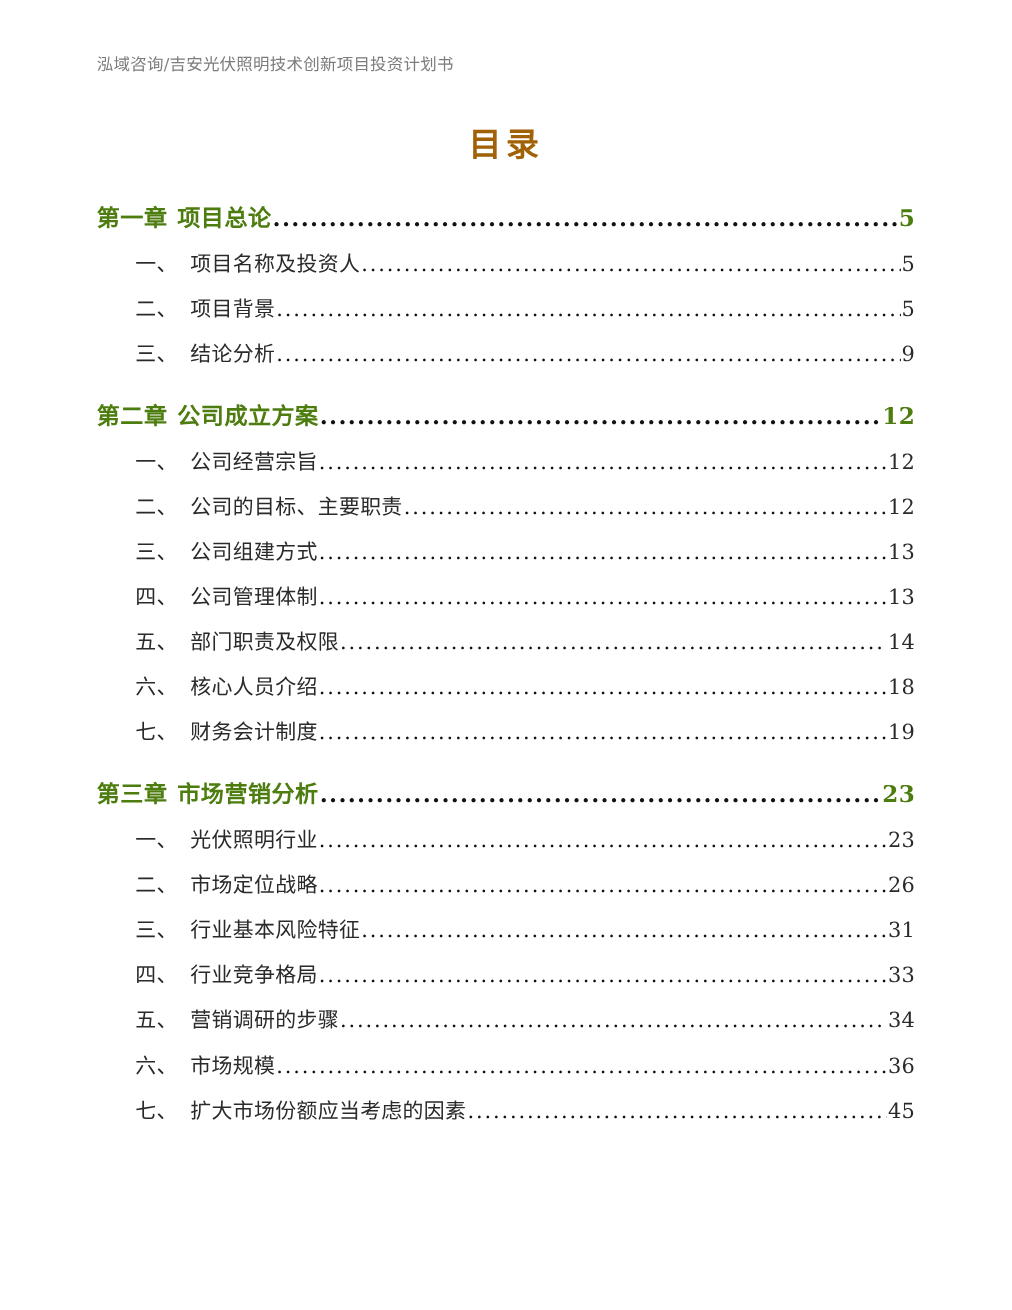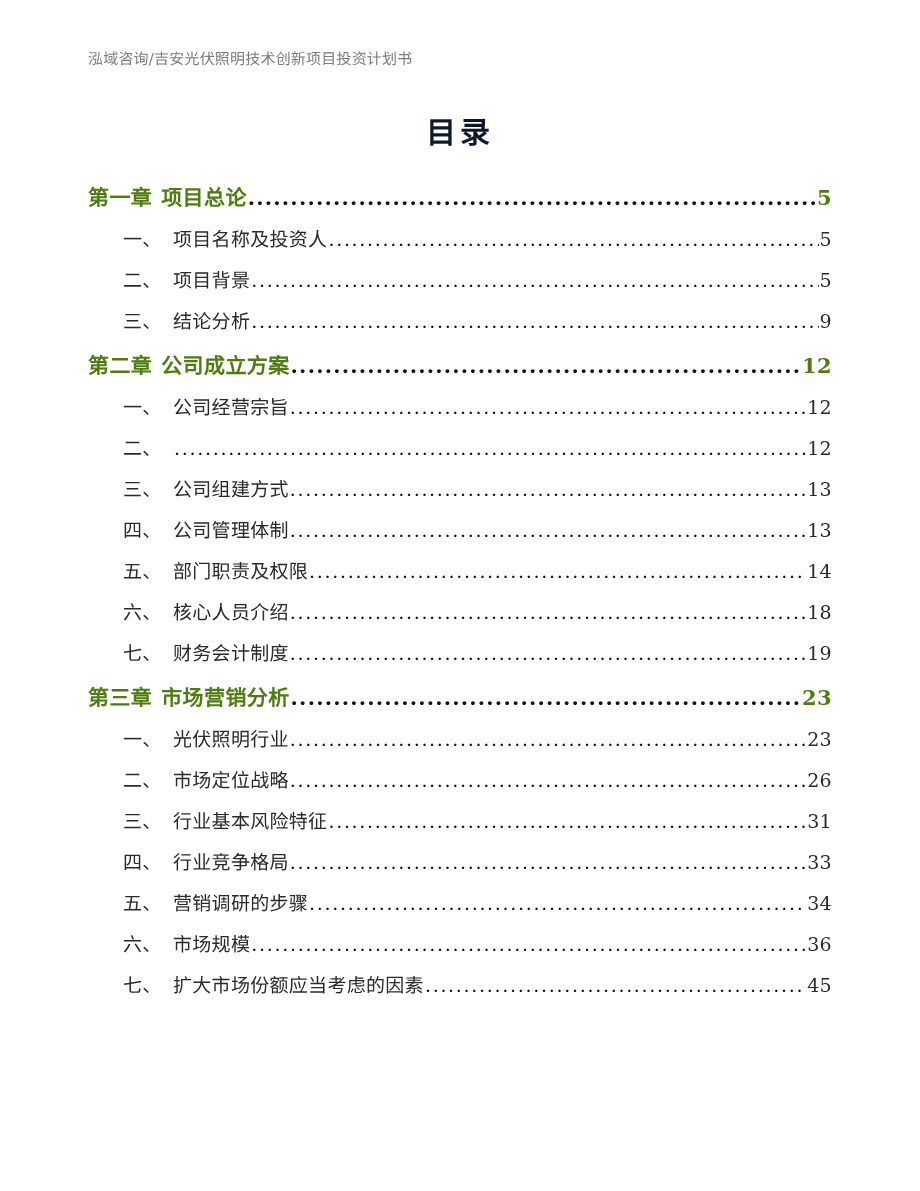--- a/index.html
+++ b/index.html
@@ -39,21 +39,21 @@
   
   .toc-title {
     position: absolute;
     left: 0;
     right: 0;
     top: 113px;
     text-align: center;
     font-size: 30px;
     line-height: 40px;
     font-weight: bold;
-    color: #0f172a;
+    color: #a16207;
     letter-spacing: 4px;
   }
 
   
   .toc {
     position: absolute;
     left: 88px;
     top: 181px;
     width: 744px;
   }
@@ -137,21 +137,21 @@
     font-weight: bold;
     font-size: 21px;
   }
   .level-2 .entry-page {
     font-weight: normal;
     font-size: 19px;
   }
 
   
   .toc-entry.level-1.spaced {
-    margin-top: 2px;
+    margin-top: 14px;
   }
 </style>
 </head>
 <body>
 
 <div class="page">
 
   <div class="doc-header">泓域咨询/吉安光伏照明技术创新项目投资计划书</div>
 
   <div class="toc-title">目录</div>
@@ -188,20 +188,21 @@
         <span class="entry-page">12</span>
       </div>
       <div class="toc-entry level-2">
         <span class="entry-num">一、</span>
         <span class="entry-label">公司经营宗旨</span>
         <span class="leader"></span>
         <span class="entry-page">12</span>
       </div>
       <div class="toc-entry level-2">
         <span class="entry-num">二、</span>
+        <span class="entry-label">公司的目标、主要职责</span>
         <span class="leader"></span>
         <span class="entry-page">12</span>
       </div>
       <div class="toc-entry level-2">
         <span class="entry-num">三、</span>
         <span class="entry-label">公司组建方式</span>
         <span class="leader"></span>
         <span class="entry-page">13</span>
       </div>
       <div class="toc-entry level-2">

